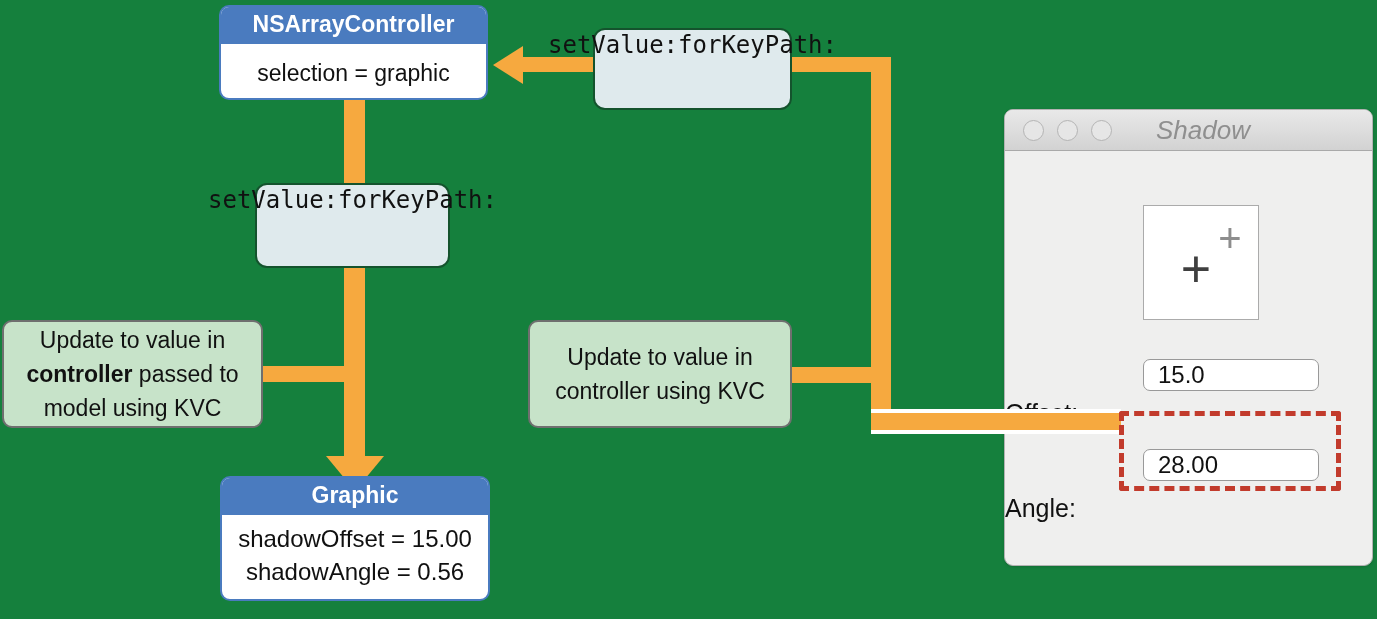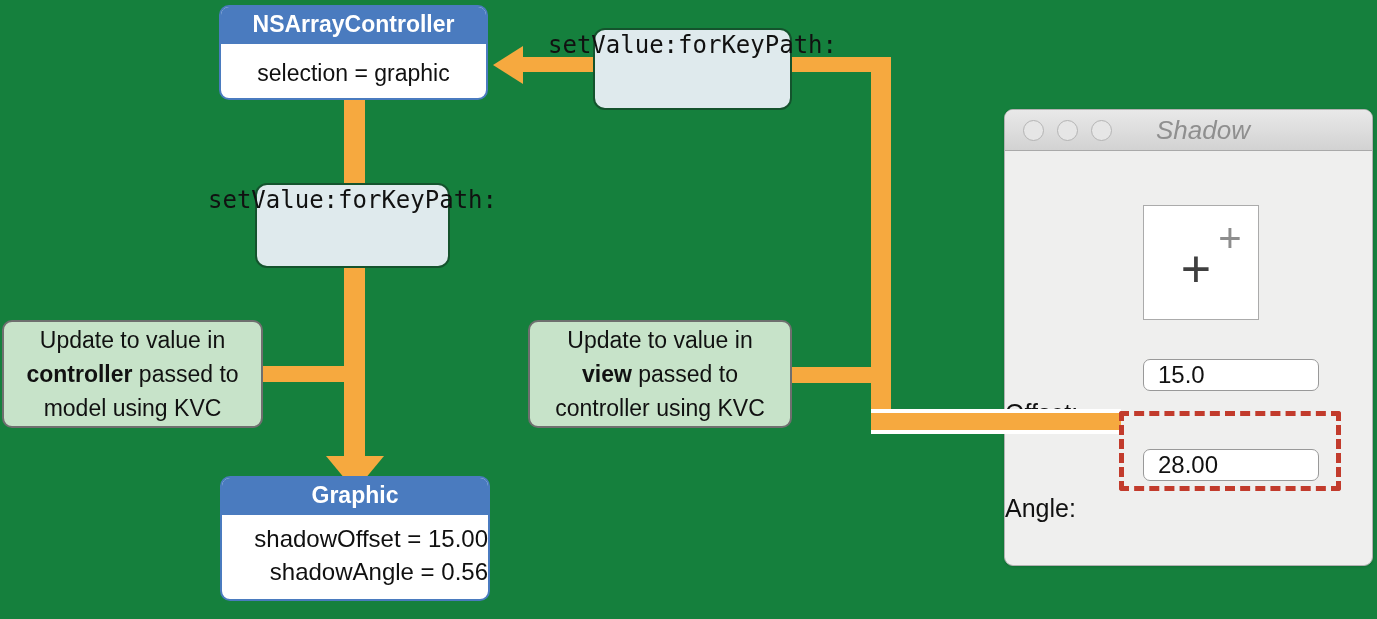--- a/index.html
+++ b/index.html
@@ -26,21 +26,21 @@
   
   .bluebox{position:absolute;z-index:3;background:#fff;border:2px solid #4A7BBF;
     border-radius:10px;overflow:hidden;box-sizing:border-box;}
   .bluebox .hd{background:#4A7BBF;color:#fff;font-weight:bold;font-size:23px;
     text-align:center;padding:4px 0 6px 0;}
   .bluebox .bd{color:#101010;font-size:23px;text-align:center;
     display:flex;flex-direction:column;justify-content:center;}
   .nsac{left:219px;top:5px;width:269px;height:95px;}
   .nsac .bd{height:58px;}
   .graphic{left:220px;top:476px;width:270px;height:125px;}
-  .graphic .bd{height:80px;font-size:24px;line-height:33px;text-align:right;}
+  .graphic .bd{height:80px;font-size:24px;line-height:33px;}
   
   .codebox{position:absolute;z-index:3;background:#DFEAED;border:2px solid #14532d;
     border-radius:12px;box-sizing:border-box;
     font-family:"DejaVu Sans Mono",monospace;font-size:24px;line-height:30px;
     color:#111;text-align:center;display:flex;flex-direction:row;justify-content:center;}
   .code-mid{left:255px;top:183px;width:195px;height:85px;}
   .code-top{left:593px;top:28px;width:199px;height:82px;}
   
   .notebox{position:absolute;z-index:3;background:#C7E3C9;border:2px solid #6F6F6F;
     border-radius:10px;box-sizing:border-box;color:#111;font-size:23px;line-height:34px;
@@ -113,21 +113,20 @@
     <span>forKeyPath:</span>
   </div>
 
   <div class="notebox note-left">
     <span>Update to value in</span>
     <span><b>controller</b><span> passed to</span></span>
     <span>model using KVC</span>
   </div>
   <div class="notebox note-right">
     <span>Update to value in</span>
-    <span><b>view</b><span> passed to</span></span>
     <span>controller using KVC</span>
   </div>
 
   <div class="macwin">
     <div class="titlebar">
       <span class="tl-circle"></span>
       <span class="tl-circle"></span>
       <span class="tl-circle"></span>
       <span class="win-title">Shadow</span>
     </div>

